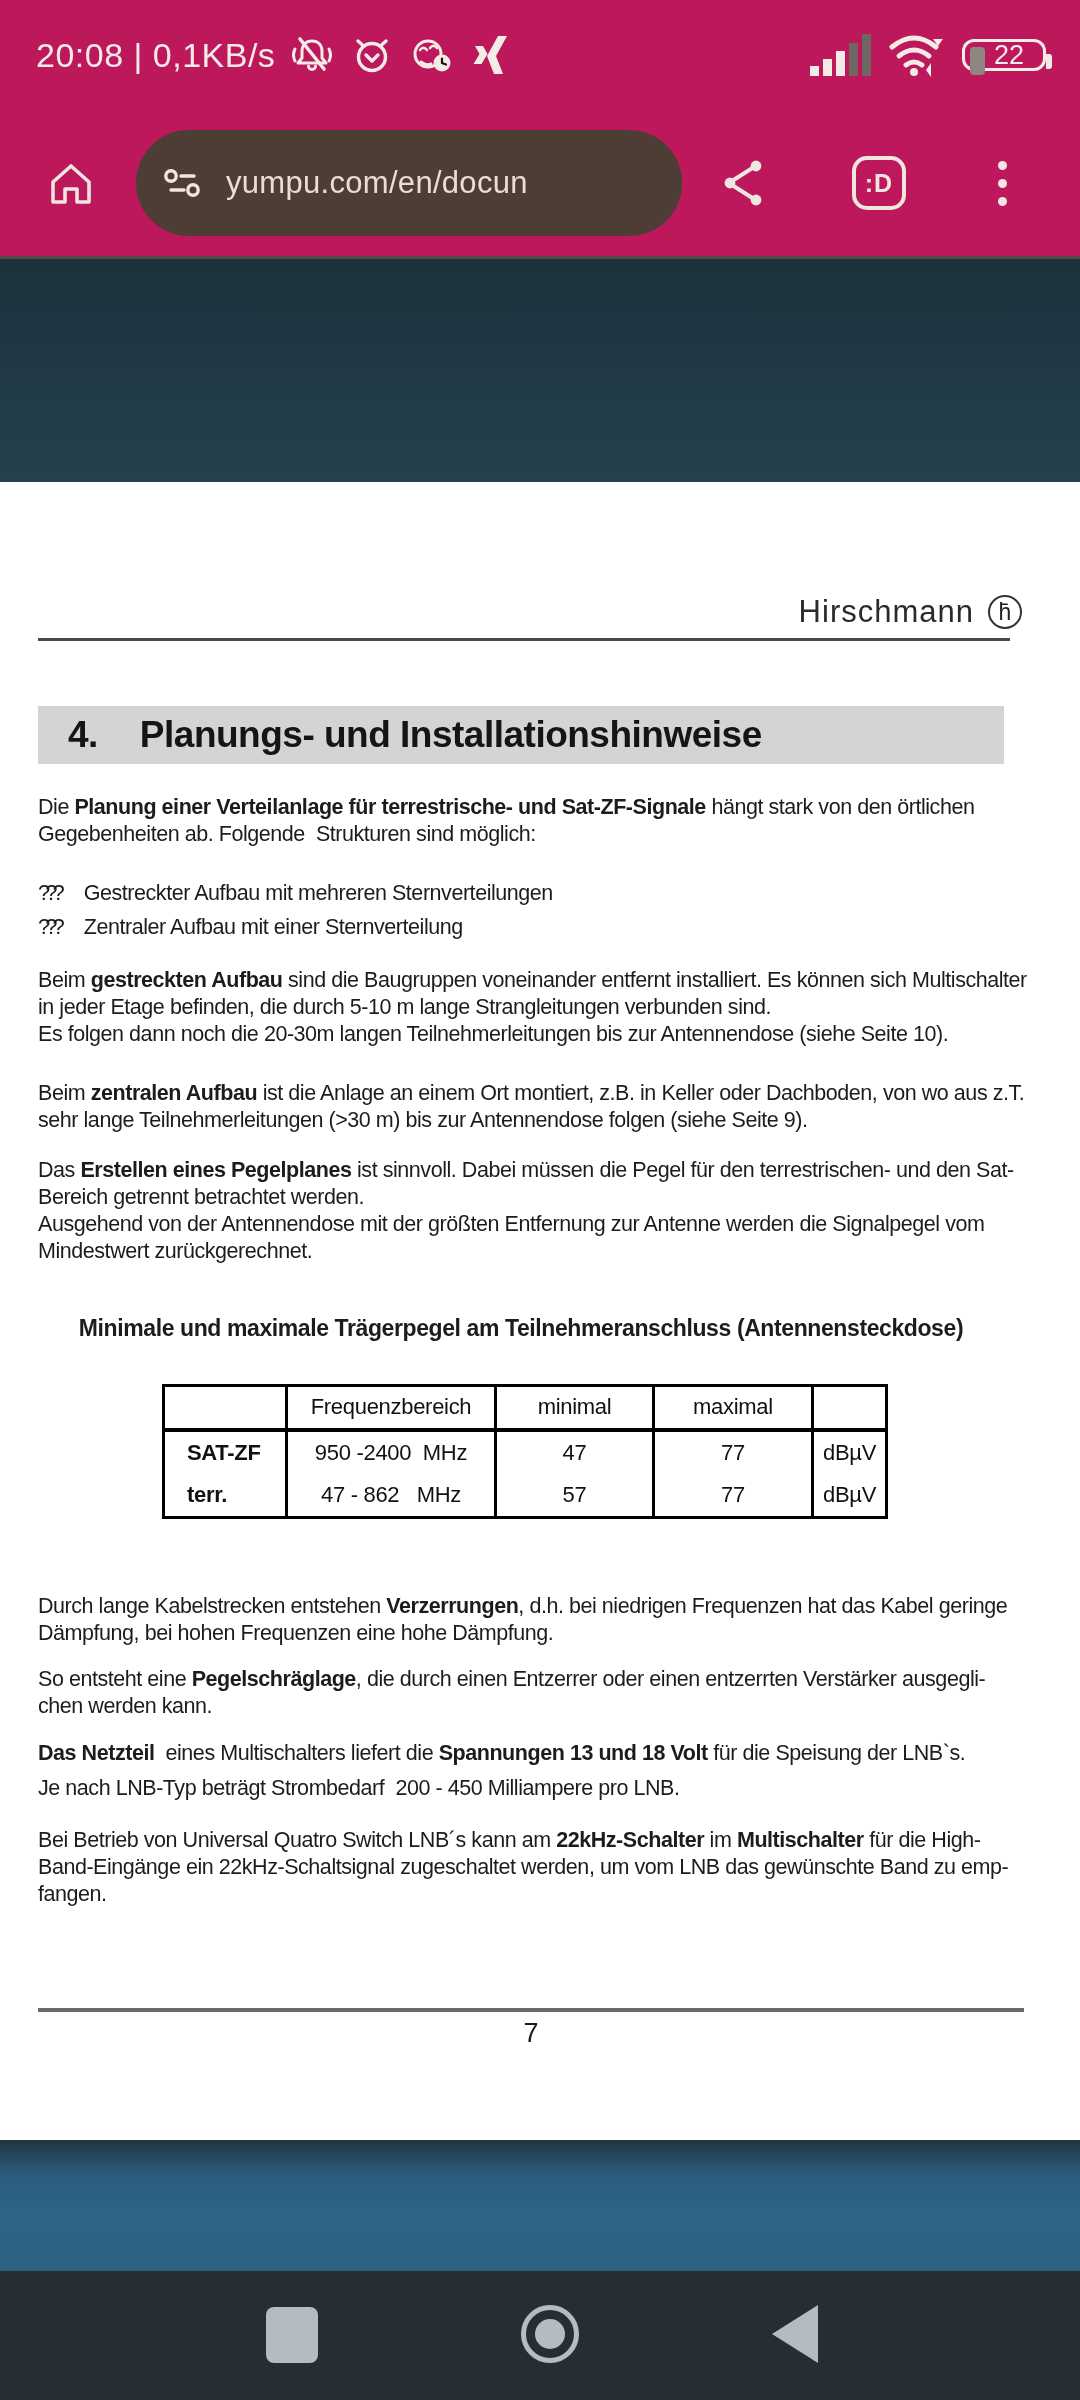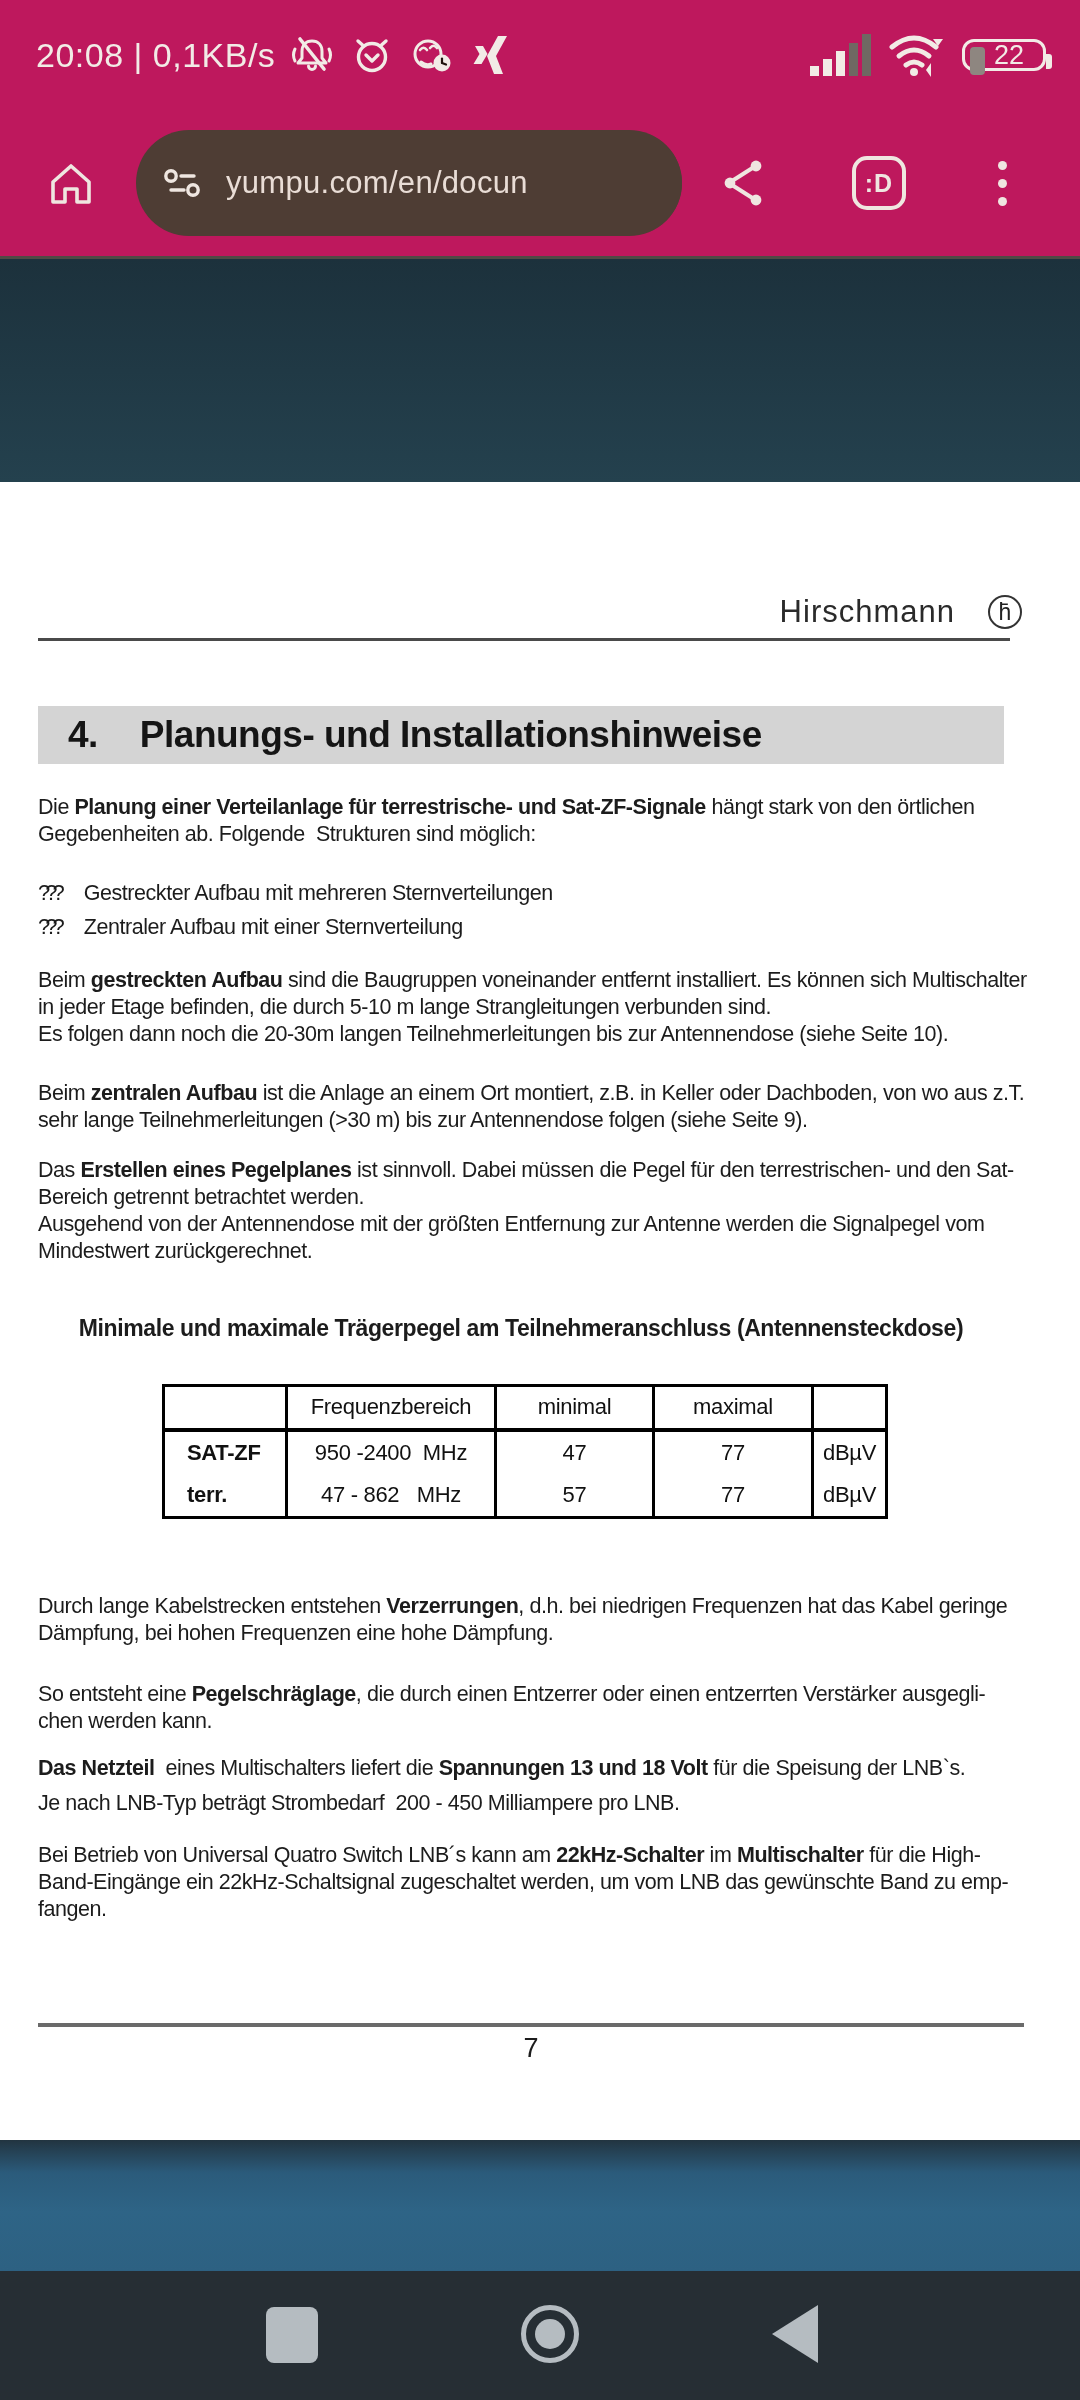--- a/index.html
+++ b/index.html
@@ -28,21 +28,21 @@
   .share-btn { margin-left:36px; width:52px; height:52px; }
   .tab-btn { margin-left:82px; width:54px; height:54px; border:4px solid #efe6e0; border-radius:15px; display:flex; align-items:center; justify-content:center; font-weight:bold; font-size:25px; color:#efe6e0; letter-spacing:1px; }
   .menu-btn { margin-left:86px; display:flex; flex-direction:column; gap:9px; padding:6px; }
   .menu-btn i { width:9px; height:9px; border-radius:50%; background:#efe6e0; }
 
   .chrome-sep { height:3px; background:#4f4a45; }
   .teal-band { height:223px; background:linear-gradient(180deg,#1c313c,#24414e); }
 
   
   .page { height:1658px; background:#ffffff; color:#1c1c1c; padding:0 38px; overflow:hidden; }
-  .logo-row { margin-top:112px; display:flex; justify-content:flex-end; align-items:center; padding-right:20px;gap:19px; }
+  .logo-row { margin-top:112px; display:flex; justify-content:flex-end; align-items:center; padding-right:20px; }
   .logo-text { font-size:31px; font-weight:400; color:#2a2a2a; letter-spacing:1px; }
   .logo-circle { margin-left:14px; width:34px; height:34px; border:2px solid #333; border-radius:50%; display:flex; align-items:center; justify-content:center; font-size:23px; font-weight:500; color:#222; }
   .top-rule { margin-top:8px; width:972px; height:3px; background:#4a4a4a; }
 
   .heading-bar { margin-top:65px; width:966px; height:58px; background:#d4d4d4; display:flex; align-items:center; padding-left:30px; font-weight:bold; font-size:37px; letter-spacing:-0.5px; color:#151515; }
   .heading-title { margin-left:42px; }
 
   .para { font-size:21.5px; line-height:27px; letter-spacing:-0.45px; white-space:pre; }
   .para b { letter-spacing:-0.45px; }
   .p0 { margin-top:30px; }
@@ -54,21 +54,21 @@
   .p3 { margin-top:23px; }
   .table-title { margin-top:50px; width:966px; text-align:center; font-weight:bold; font-size:23px; letter-spacing:-0.4px; }
   table.levels { margin:42px 0 0 124px; border-collapse:collapse; border:3px solid #000; }
   table.levels td, table.levels th { border-left:3px solid #000; font-size:22px; letter-spacing:-0.3px; white-space:pre; text-align:center; font-weight:normal; color:#111; }
   table.levels td:first-child, table.levels th:first-child { border-left:none; }
   table.levels thead th { height:44px; border-bottom:4px solid #000; }
   table.levels tbody td { height:44px; }
   table.levels tbody td:first-child { font-weight:bold; text-align:left; padding-left:22px; }
   .col-label { width:123px; } .col-freq { width:209px; } .col-min { width:158px; } .col-max { width:159px; } .col-unit { width:74px; }
   .p4 { margin-top:74px; }
-  .p5 { margin-top:34px; }
+  .p5 { margin-top:19px; }
   .p6 { margin-top:20px; }
   .p7 { margin-top:8px; }
   .p8 { margin-top:25px; }
   .footer-rule { margin-top:100px; width:986px; height:4px; background:#6a6a6a; }
   .page-num { margin-top:6px; width:986px; text-align:center; font-size:27px; color:#1c1c1c; }
 
   
   .blue-band { height:131px; background:linear-gradient(180deg,#223440 0%,#2b5b7b 25%,#2e6486 55%,#2d6182 100%); }
   .navbar { position:relative; height:129px; background:#262e34; }
   .nav-recents { position:absolute; left:266px; top:36px; width:52px; height:56px; border-radius:8px; background:#b5bcc1; }

